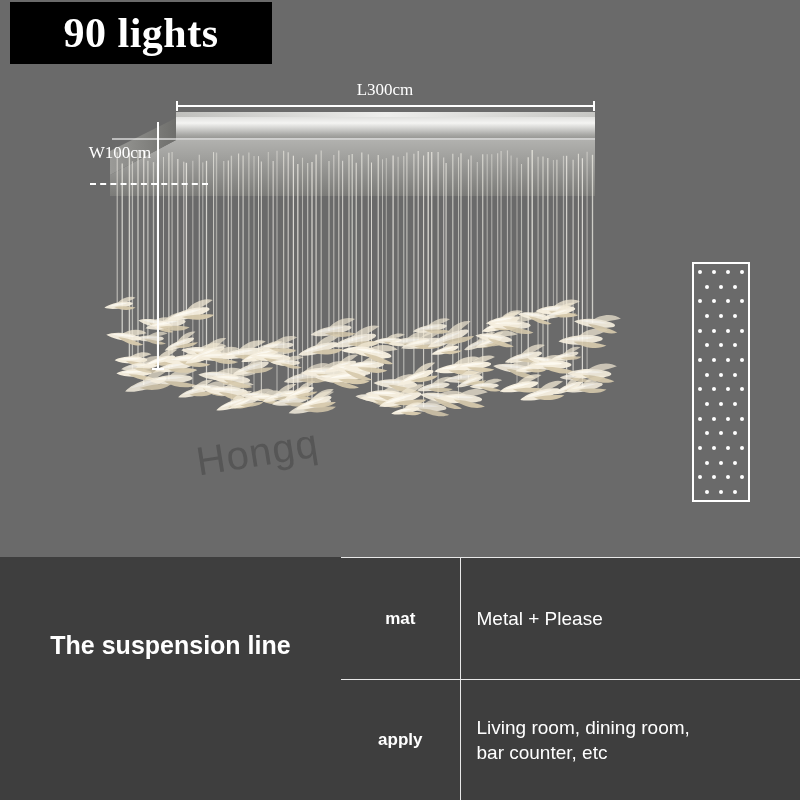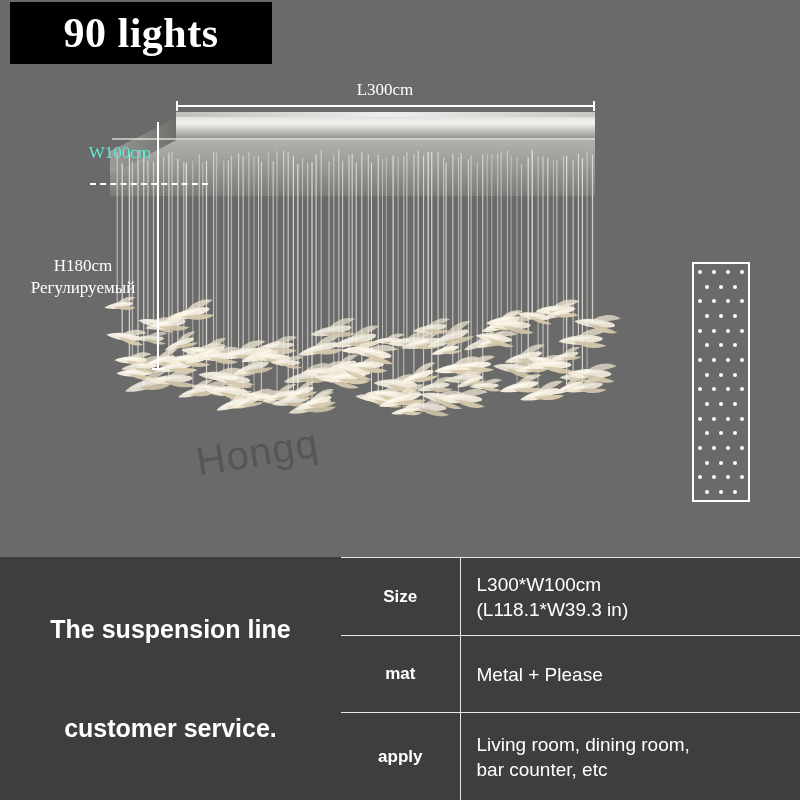--- a/index.html
+++ b/index.html
@@ -57,21 +57,21 @@
     width: 2px; height: 10px; background: #ffffff;
   }
   #l-line::before { left: 0; }
   #l-line::after  { right: 0; }
 
   
   #w-label {
     position: absolute;
     left: 60px; top: 143px; width: 120px;
     text-align: center;
-    color: #5eead4;
+    color: #ffffff;
     font-family: "Liberation Serif", serif;
     font-size: 17px;
   }
   #w-line {
     position: absolute;
     left: 157px; top: 122px; width: 2px; height: 62px;
     background: #ffffff;
   }
   #w-dash {
     position: absolute;
@@ -906,24 +906,20 @@
       <span>90 lights</span>
     </div>
 
     <div id="l-label">L300cm</div>
     <div id="l-line"></div>
 
     <div id="w-label">W100cm</div>
     <div id="w-line"></div>
     <div id="w-dash"></div>
 
-    <div id="h-label">
-      <div>H180cm</div>
-      <div>Регулируемый</div>
-    </div>
     <div id="h-line"></div>
 
     <div id="layout-panel">
         <div class="dot" style="left: 4px; top: 6px;"></div>
         <div class="dot" style="left: 18px; top: 6px;"></div>
         <div class="dot" style="left: 32px; top: 6px;"></div>
         <div class="dot" style="left: 46px; top: 6px;"></div>
         <div class="dot" style="left: 11px; top: 20.6667px;"></div>
         <div class="dot" style="left: 25px; top: 20.6667px;"></div>
         <div class="dot" style="left: 39px; top: 20.6667px;"></div>
@@ -980,33 +976,25 @@
 
   </div>
 
   <div id="info">
 
     <div id="notice">
       <p>
         <span>The suspension line</span><br>
         <br>
         <br>
-        <span>customer service.</span>
       </p>
     </div>
 
     <table id="spec-table">
       <tbody>
-        <tr>
-          <td class="k">Size</td>
-          <td class="v">
-            <div>L300*W100cm</div>
-            <div>(L118.1*W39.3 in)</div>
-          </td>
-        </tr>
         <tr>
           <td class="k">mat</td>
           <td class="v">
             <div>Metal + Please</div>
           </td>
         </tr>
         <tr>
           <td class="k">apply</td>
           <td class="v">
             <div>Living room, dining room,</div>

